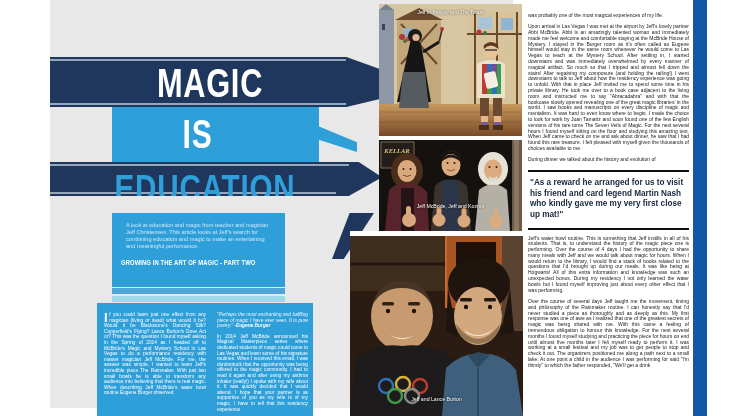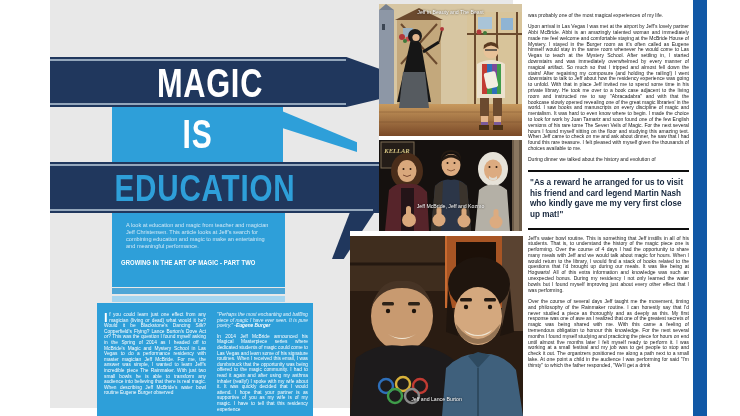--- a/index.html
+++ b/index.html
@@ -11,27 +11,27 @@
   .page-gray{left:50px;top:0;width:463px;height:408px;background:#e8e8e8;}
 
   
   .topbox{left:112px;top:0;width:171px;height:57px;background:#2e9fd9;}
   .toprule{left:50%;transform:translateX(-50%);top:12px;width:24px;height:3px;background:#ffffff;}
   .mast-name{left:0;top:24px;width:100%;text-align:center;color:#ffffff;font-size:15px;
              letter-spacing:.5px;transform:scaleX(.92);transform-origin:center;}
   .banner{background:#20375d;}
   .banner-magic{left:50px;top:57px;width:380px;height:50px;
                 clip-path:polygon(0 0,78% 0,100% 60%,78% 100%,0 100%);}
-  .banner-edu{left:50px;top:162px;width:332px;height:51px;
-              clip-path:polygon(0 0,93% 0,100% 45%,90% 100%,0 100%);padding-left:44px;}
+  .banner-edu{left:50px;top:162px;width:332px;height:34px;
+              clip-path:polygon(0 0,93% 0,100% 45%,90% 100%,0 100%);}
   .banner-line{position:absolute;left:0;height:2px;background:rgba(210,228,240,.65);}
   .big-word{position:absolute;left:0;width:320px;text-align:center;font-weight:bold;
             transform:scaleX(.75);transform-origin:center;letter-spacing:1px;}
   .w-magic{top:3px;font-size:41px;color:#ffffff;}
-  .isbox{left:112px;top:107px;width:171px;height:55px;background:#2e9fd9;}
+  .isbox{left:112px;top:107px;width:171px;height:55px;background:#2e9fd9;padding-left:36px;}
   .w-is{top:5px;left:0;width:171px;font-size:40px;color:#ffffff;}
   .w-edu{top:6px;font-size:37px;color:#2e9fd9;width:310px;transform:scaleX(.8);}
   .wedge-blue{left:283px;top:108px;width:74px;height:44px;background:#2e9fd9;
               clip-path:polygon(0 8%,100% 78%,100% 100%,0 46%);}
   .wedge-navy{left:332px;top:213px;width:42px;height:46px;background:#20375d;
               clip-path:polygon(42% 0,100% 0,28% 100%,0 100%);}
 
   
   .descbox{left:112px;top:213px;width:173px;height:74px;background:#2e9fd9;}
   .desc-text{left:126px;top:222px;width:148px;font-size:5.6px;line-height:7px;color:#cfe8f6;}

